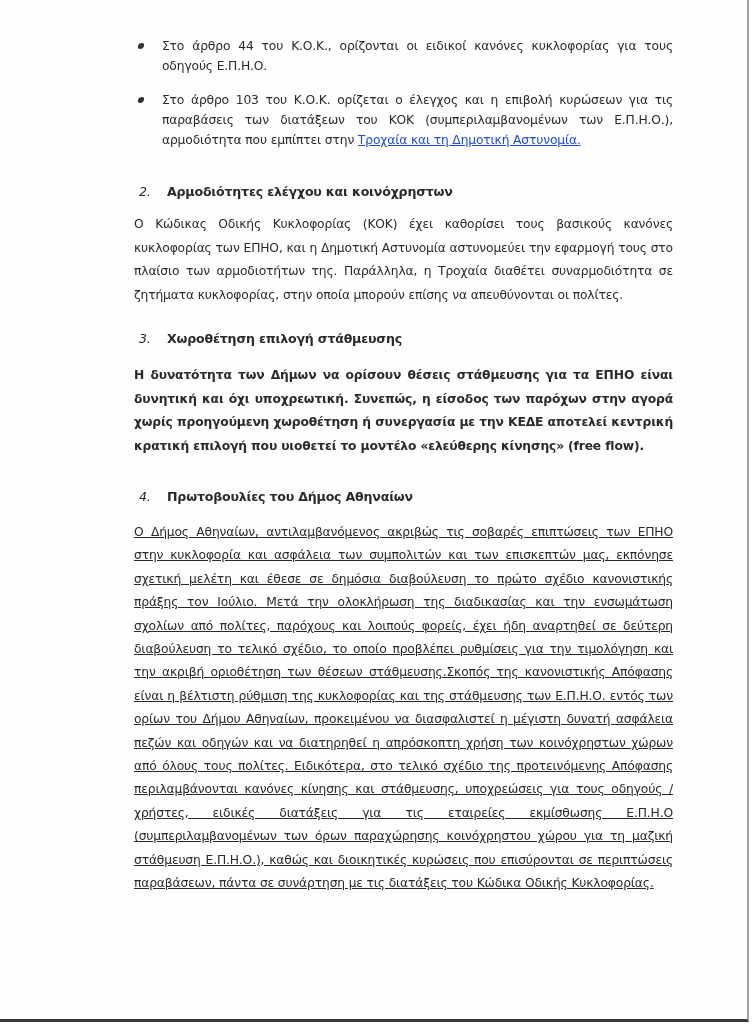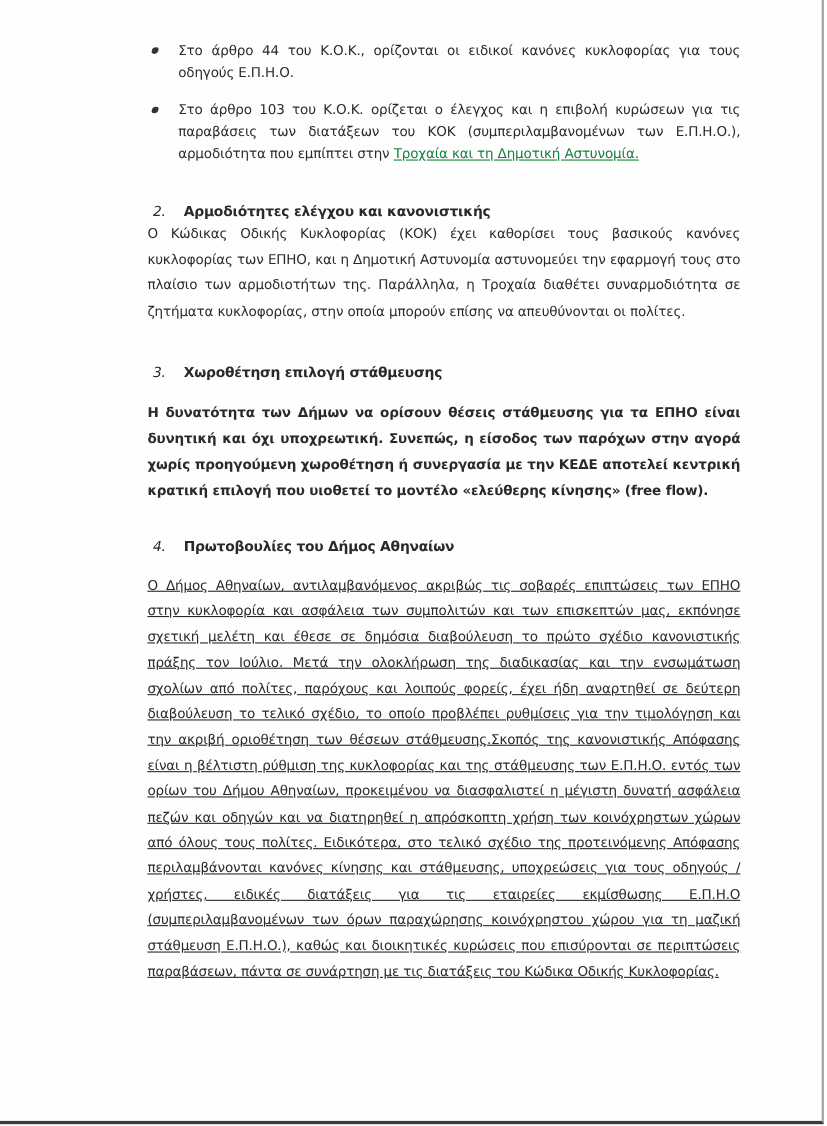--- a/index.html
+++ b/index.html
@@ -27,36 +27,36 @@
     position: relative; padding-left: 28px;
     line-height: 20px; text-align: justify;
     margin-bottom: 14px;
   }
   .bullet-dot {
     position: absolute; left: 4px; top: 7px;
     width: 6px; height: 6px; border-radius: 50%;
     background: #333;
     transform: skewX(-15deg);
   }
-  .underline-link { text-decoration: underline; color: #15803d; }
+  .underline-link { text-decoration: underline; color: #1d4ed8; }
   .section { position: absolute; left: 0; width: 539px; }
   .section-heading {
     font-weight: bold; font-size: 12.6px; margin: 0;
     line-height: 18px; letter-spacing: -0.2px;
   }
   .section-num {
     display: inline-block; width: 28px; font-weight: normal; font-style: italic;
     padding-left: 5px;
   }
   .section-body {
     margin: 0; text-align: justify;
     line-height: 23.6px;
   }
   #sec2 { top: 147px; }
-  #sec2 .section-body { margin-top: 0; }
+  #sec2 .section-body { margin-top: 12px; }
   #sec3 { top: 294px; }
   #sec3 .section-body { margin-top: 16px; font-weight: bold; }
   #sec4 { top: 452px; }
   #sec4 .section-body { margin-top: 15px; line-height: 23.4px; text-decoration: underline; }
 </style>
 </head>
 <body>
 
 <div class="page">
   <div class="content">
@@ -67,21 +67,21 @@
         <span>Στο άρθρο 44 του Κ.Ο.Κ., ορίζονται οι ειδικοί κανόνες κυκλοφορίας για τους οδηγούς Ε.Π.Η.Ο.</span>
       </li>
       <li class="bullet-item">
         <span class="bullet-dot"></span>
         <span>Στο άρθρο 103 του Κ.Ο.Κ. ορίζεται ο έλεγχος και η επιβολή κυρώσεων για τις παραβάσεις των διατάξεων του ΚΟΚ (συμπεριλαμβανομένων των Ε.Π.Η.Ο.), αρμοδιότητα που εμπίπτει στην </span><span class="underline-link">Τροχαία και τη Δημοτική Αστυνομία.</span>
       </li>
     </ul>
 
     <div class="section" id="sec2">
       <h2 class="section-heading">
-        <span class="section-num">2.</span><span>Αρμοδιότητες ελέγχου και κανονιστικής</span>
+        <span class="section-num">2.</span><span>Αρμοδιότητες ελέγχου και κοινόχρηστων</span>
       </h2>
       <p class="section-body">Ο Κώδικας Οδικής Κυκλοφορίας (ΚΟΚ) έχει καθορίσει τους βασικούς κανόνες κυκλοφορίας των ΕΠΗΟ, και η Δημοτική Αστυνομία αστυνομεύει την εφαρμογή τους στο πλαίσιο των αρμοδιοτήτων της. Παράλληλα, η Τροχαία διαθέτει συναρμοδιότητα σε ζητήματα κυκλοφορίας, στην οποία μπορούν επίσης να απευθύνονται οι πολίτες.</p>
     </div>
 
     <div class="section" id="sec3">
       <h2 class="section-heading">
         <span class="section-num">3.</span><span>Χωροθέτηση επιλογή στάθμευσης</span>
       </h2>
       <p class="section-body">Η δυνατότητα των Δήμων να ορίσουν θέσεις στάθμευσης για τα ΕΠΗΟ είναι δυνητική και όχι υποχρεωτική. Συνεπώς, η είσοδος των παρόχων στην αγορά χωρίς προηγούμενη χωροθέτηση ή συνεργασία με την ΚΕΔΕ αποτελεί κεντρική κρατική επιλογή που υιοθετεί το μοντέλο «ελεύθερης κίνησης» (free flow).</p>
     </div>

